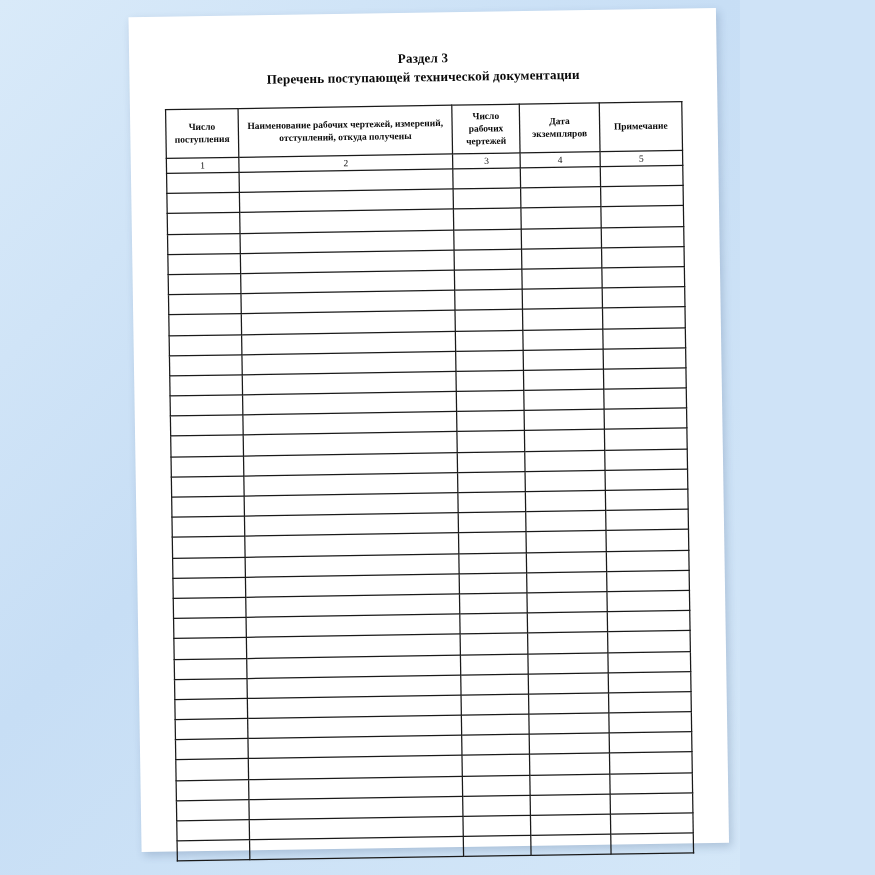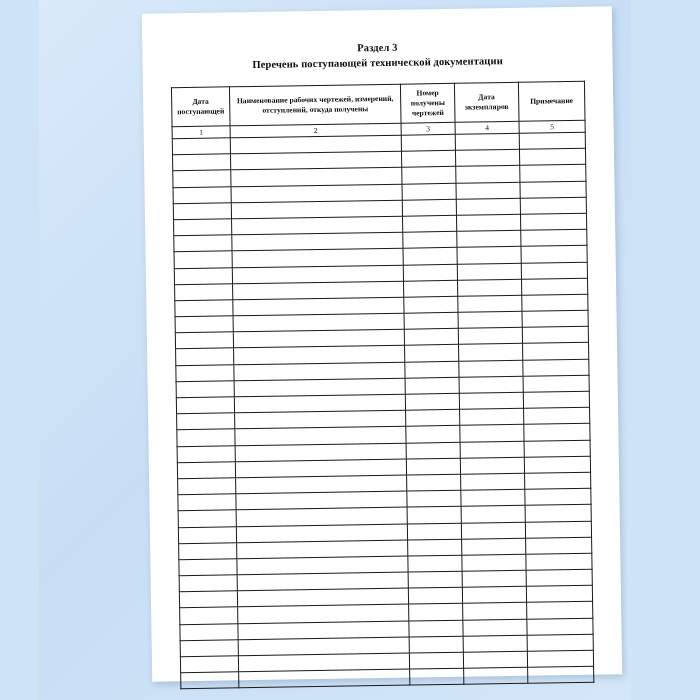--- a/index.html
+++ b/index.html
@@ -11,21 +11,20 @@
     height: 700px;
     overflow: hidden;
     background: #cfe3f7;
     font-family: "Liberation Serif", serif;
   }
   #scene {
     position: relative;
     width: 592px;
     height: 700px;
     background: linear-gradient(135deg, #d9eaf9 0%, #c7def5 45%, #d4e7f8 100%);
-    margin-left: 39px;
   }
   
   #page {
     position: absolute;
     left: 108px;
     top: 10px;
     width: 470px;
     height: 668px;
     background: #ffffff;
     box-shadow: 2px 3px 7px rgba(40, 70, 110, 0.22);
@@ -97,23 +96,23 @@
     <table class="reg">
       <colgroup>
         <col class="c1">
           <col class="c2">
           <col class="c3">
           <col class="c4">
           <col class="c5">
       </colgroup>
       <thead>
         <tr>
-          <th>Дата поступающей</th>
+          <th>Число поступления</th>
           <th>Наименование рабочих чертежей, измерений, отступлений, откуда получены</th>
-          <th>Номер получены чертежей</th>
+          <th>Число рабочих чертежей</th>
           <th>Дата экземпляров</th>
           <th>Примечание</th>
         </tr>
         <tr>
           <td class="numrow">1</td>
           <td class="numrow">2</td>
           <td class="numrow">3</td>
           <td class="numrow">4</td>
           <td class="numrow">5</td>
         </tr>

